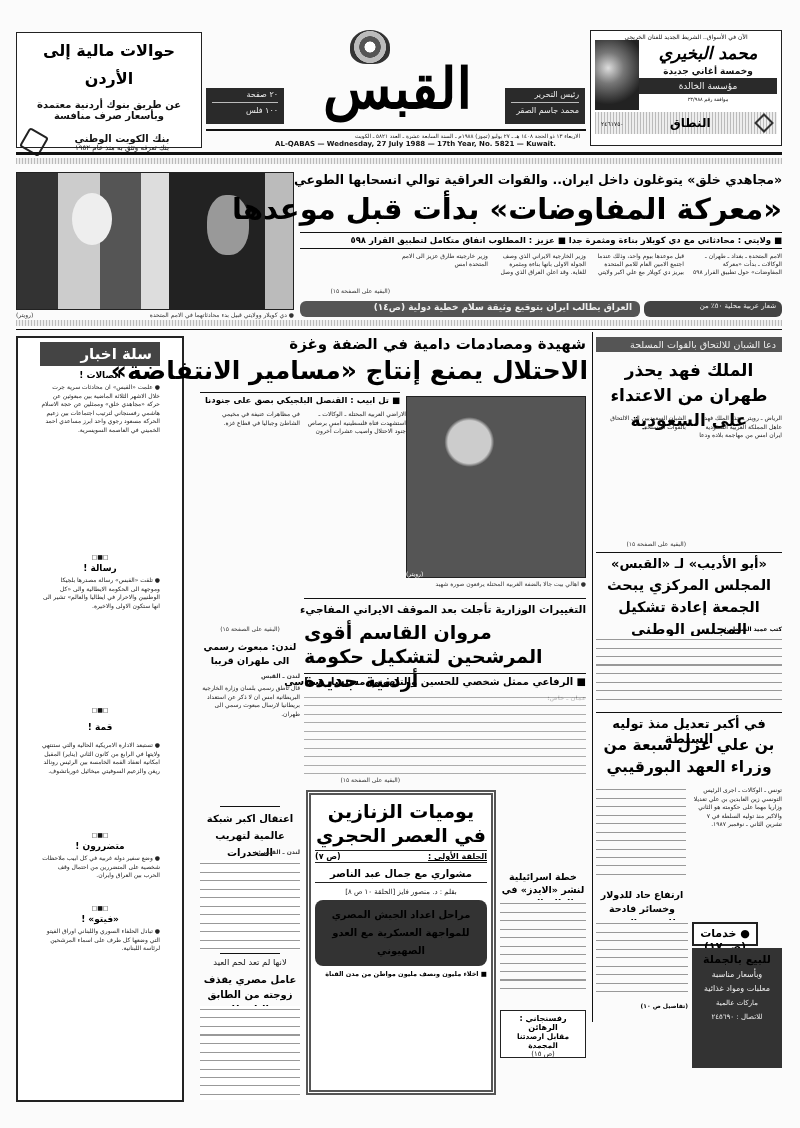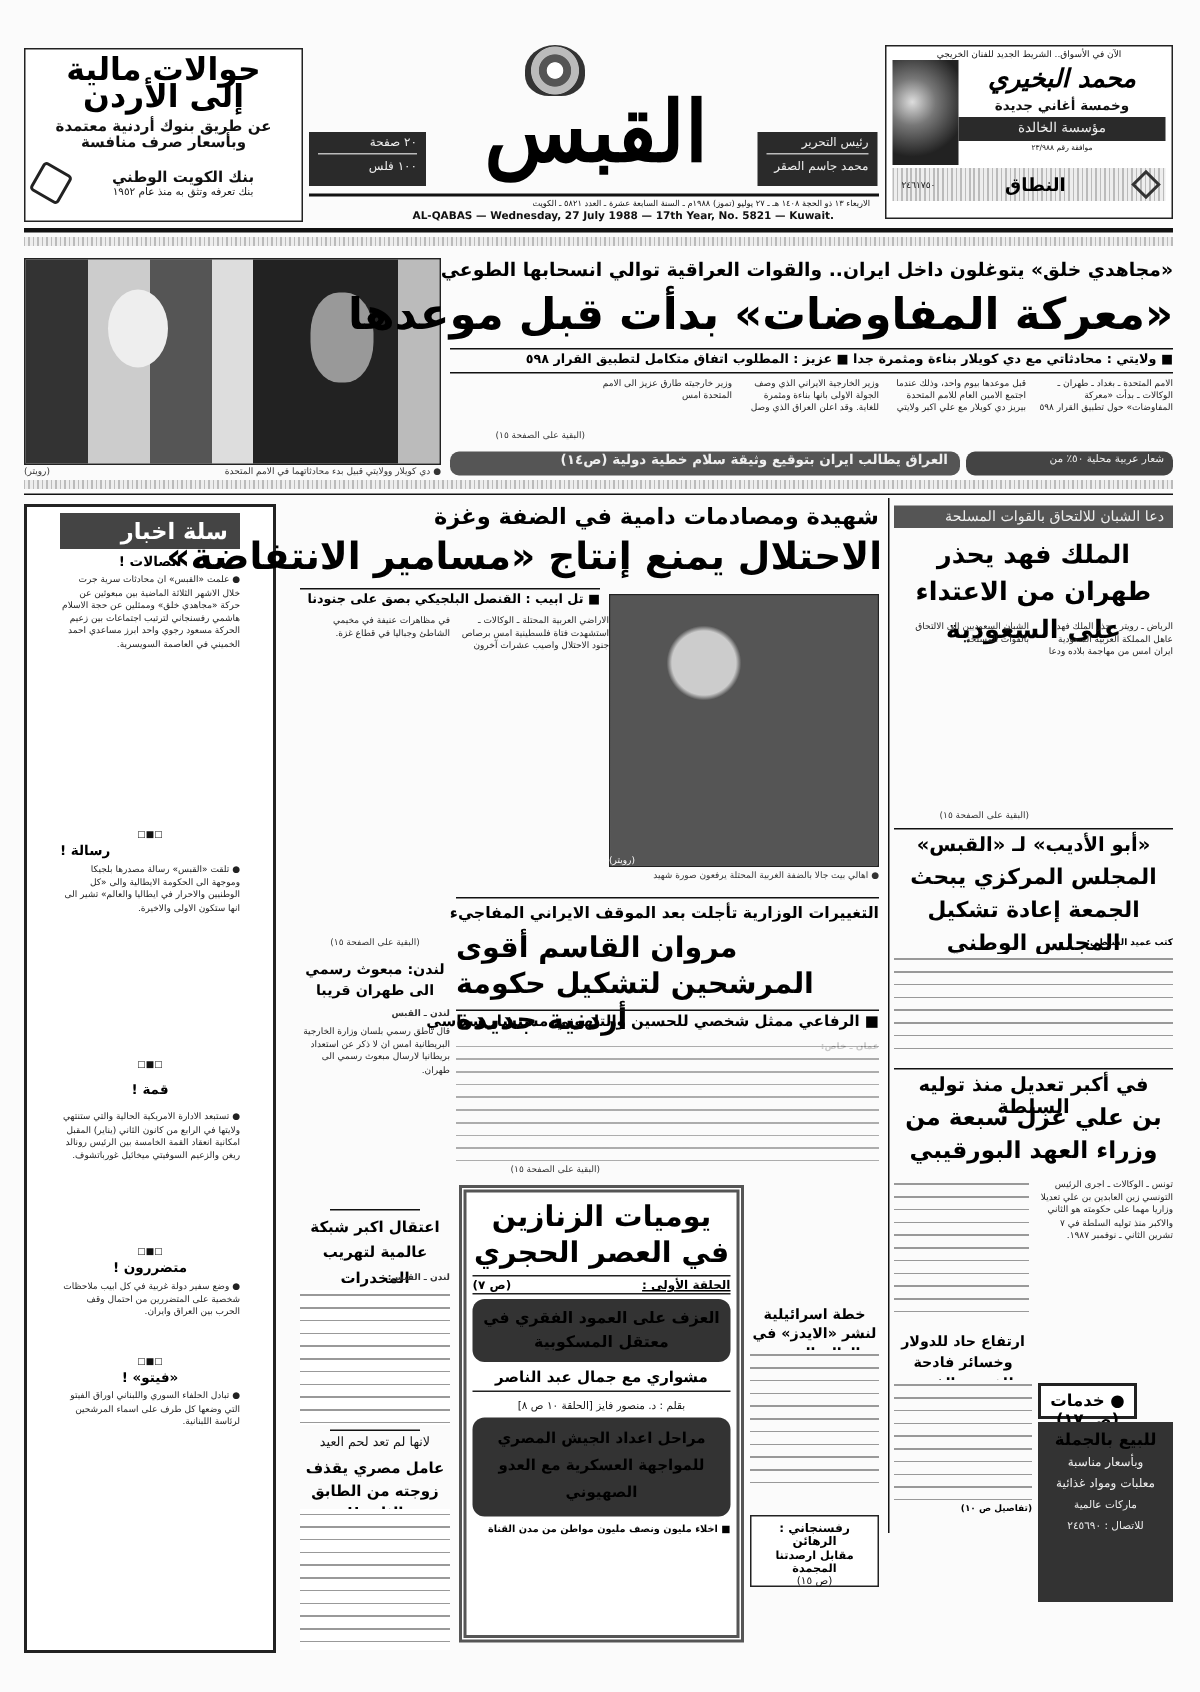--- a/index.html
+++ b/index.html
@@ -13,21 +13,21 @@
 .t9{font-size:7px;line-height:9px;color:#222}
 .t8{font-size:6px;line-height:8px;color:#333}
 .hd{font-weight:bold;color:#000}
 .photo{background:radial-gradient(circle at 30% 40%,#ddd 0,#777 30%,#222 70%);filter:grayscale(1)}
 .col{overflow:hidden}
 </style>
 </head>
 <body>
 
 <div class="abs box rtl" style="left:16px;top:32px;width:186px;height:116px;padding:4px 6px;text-align:center">
-  <div class="hd" style="font-size:21px;line-height:18px">حوالات مالية إلى الأردن</div>
+  <div class="hd" style="font-size:16px;line-height:28px">حوالات مالية إلى الأردن</div>
   <div style="font-size:10px;font-weight:bold;margin-top:6px">عن طريق بنوك أردنية معتمدة</div>
   <div style="font-size:10px;font-weight:bold">وبأسعار صرف منافسة</div>
   <div style="display:flex;align-items:center;gap:4px;margin-top:10px;direction:rtl">
     <div style="flex:1">
       <div style="font-size:10px;font-weight:bold">بنك الكويت الوطني</div>
       <div style="font-size:7px">بنك تعرفه وتثق به منذ عام ١٩٥٢</div>
     </div>
     <div style="width:22px;height:22px;border:2px solid #222;transform:rotate(30deg);border-radius:3px"></div>
   </div>
 </div>
@@ -96,21 +96,21 @@
 
 <div class="abs box" style="left:16px;top:336px;width:168px;height:766px;border-width:2px;padding:4px 22px">
   <div class="dark rtl hd" style="font-size:15px;padding:3px 8px;background:#444;color:#fff;margin-bottom:4px">سلة اخبار</div>
   <div class="rtl">
     <div>
       <div class="hd" style="text-align:center;font-size:9px;margin:3px 0">اتصالات !</div>
       <div class="t9" style="font-size:6px;line-height:8.5px;height:170px;overflow:hidden">● علمت «القبس» ان محادثات سرية جرت خلال الاشهر الثلاثة الماضية بين مبعوثين عن حركة «مجاهدي خلق» وممثلين عن حجة الاسلام هاشمي رفسنجاني لترتيب اجتماعات بين زعيم الحركة مسعود رجوي واحد ابرز مساعدي احمد الخميني في العاصمة السويسرية.</div>
       <div style="text-align:center;font-size:6px">□■□</div>
     </div>
     <div>
-      <div class="hd" style="text-align:left;font-size:9px;margin:3px 0">رسالة !</div>
+      <div class="hd" style="text-align:center;font-size:9px;margin:3px 0">رسالة !</div>
       <div class="t9" style="font-size:6px;line-height:8.5px;height:130px;overflow:hidden">● تلقت «القبس» رسالة مصدرها بلجيكا وموجهة الى الحكومة الايطالية والى «كل الوطنيين والاحرار في ايطاليا والعالم» تشير الى انها ستكون الاولى والاخيرة.</div>
       <div style="text-align:center;font-size:6px">□■□</div>
     </div>
     <div>
       <div class="hd" style="text-align:center;font-size:9px;margin:9px 0">قمة !</div>
       <div class="t9" style="font-size:6px;line-height:8.5px;height:90px;overflow:hidden">● تستبعد الادارة الامريكية الحالية والتي ستنتهي ولايتها في الرابع من كانون الثاني (يناير) المقبل امكانية انعقاد القمة الخامسة بين الرئيس رونالد ريغن والزعيم السوفيتي ميخائيل غورباتشوف.</div>
       <div style="text-align:center;font-size:6px">□■□</div>
     </div>
     <div>
       <div class="hd" style="text-align:center;font-size:9px;margin:3px 0">متضررون !</div>
@@ -156,21 +156,20 @@
 <div class="abs rtl t9" style="left:304px;top:694px;width:282px;height:80px;background:repeating-linear-gradient(#fbfbfb 0 3px,#999 3px 4px,#fbfbfb 4px 8.5px);opacity:.8"></div>
 <div class="abs rtl t8" style="left:310px;top:776px;width:90px">(البقية على الصفحة ١٥)</div>
 
 <div class="abs" style="left:306px;top:790px;width:190px;height:305px;border:5px double #555;background:#fff;padding:4px">
   <div class="rtl hd" style="font-size:19px;text-align:center;line-height:24px">يوميات الزنازين</div>
   <div class="rtl hd" style="font-size:19px;text-align:center;line-height:24px">في العصر الحجري</div>
   <div class="rtl" style="display:flex;justify-content:space-between;border-top:1px solid #222;border-bottom:1px solid #222;margin:3px 0;padding:1px 0">
     <span class="hd" style="font-size:8px;text-decoration:underline">الحلقة الأولى :</span>
     <span class="hd" style="font-size:8px">(ص ٧)</span>
   </div>
-  <div class="dark rtl hd" style="font-size:10.5px;text-align:center;padding:5px;border-radius:8px;line-height:16px;background:#333">العزف على العمود الفقري في معتقل المسكوبية</div>
   <div class="rtl hd" style="font-size:10px;text-align:center;margin:5px 0;border-bottom:1px solid #222;padding-bottom:3px">مشواري مع جمال عبد الناصر</div>
   <div class="rtl" style="font-size:7px;text-align:center;margin-bottom:4px">بقلم : د. منصور فايز [الحلقة ١٠ ص ٨]</div>
   <div class="dark rtl hd" style="font-size:10px;text-align:center;padding:6px;border-radius:8px;line-height:18px;background:#333">مراحل اعداد الجيش المصري للمواجهة العسكرية مع العدو الصهيوني</div>
   <div class="rtl hd" style="font-size:6.5px;margin-top:4px;white-space:nowrap;overflow:hidden">■ اخلاء مليون ونصف مليون مواطن من مدن القناة</div>
 </div>
 
 <div class="abs rtl hd" style="left:500px;top:870px;width:86px;font-size:9.5px;text-align:center;line-height:13px">خطة اسرائيلية لنشر «الايدز» في العالم العربي</div>
 <div class="abs rtl t9" style="left:500px;top:900px;width:86px;height:95px;background:repeating-linear-gradient(#fbfbfb 0 3px,#999 3px 4px,#fbfbfb 4px 8.5px)"></div>
 <div class="abs box rtl" style="left:500px;top:1010px;width:86px;height:48px;text-align:center;padding:3px">
   <div class="hd" style="font-size:8px">رفسنجاني : الرهائن</div>

